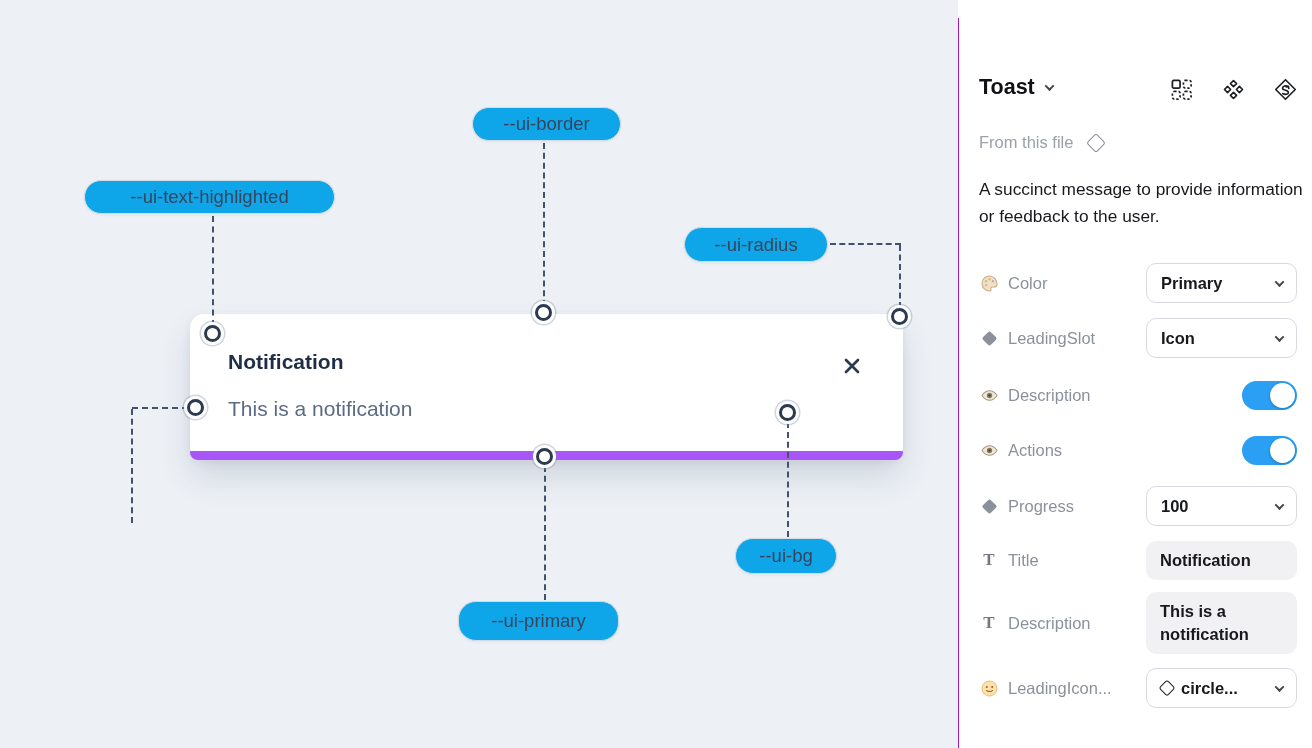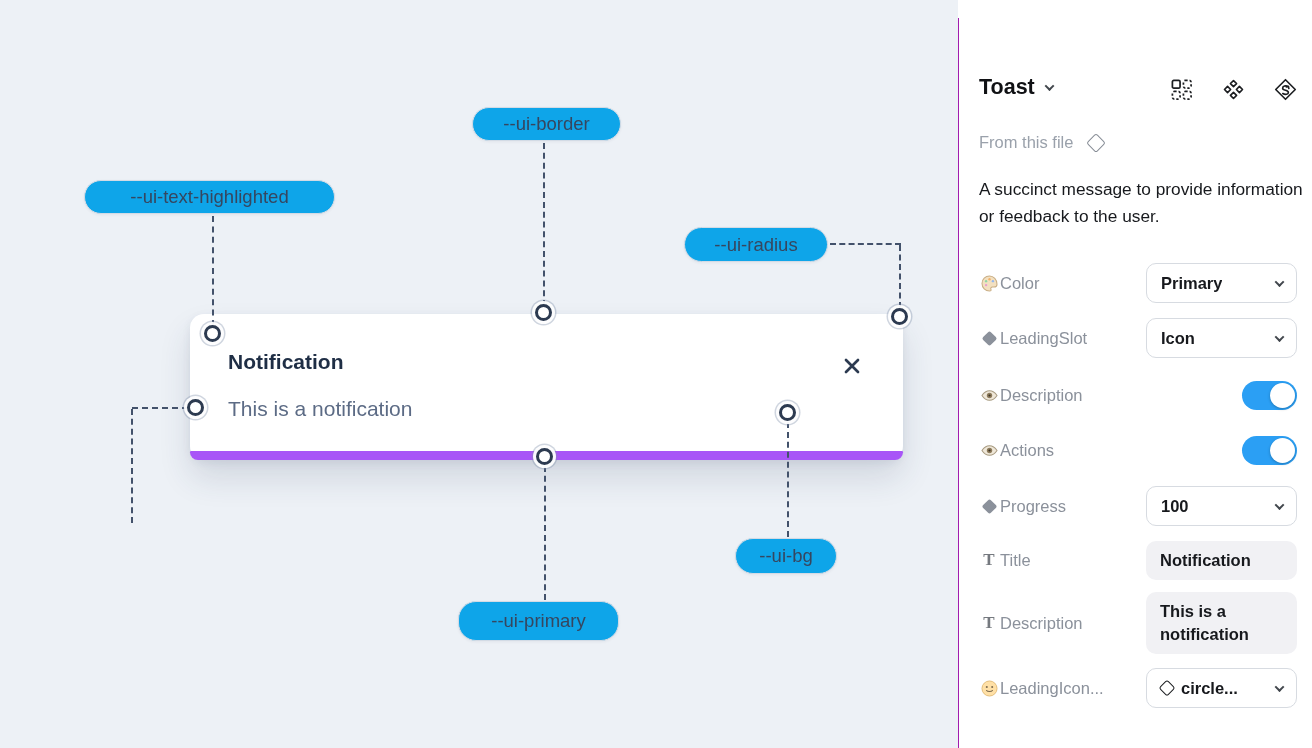--- a/index.html
+++ b/index.html
@@ -70,21 +70,21 @@
                background:none; border:none; cursor:pointer; }
 
   .source-row { position:absolute; left:20px; top:115px; display:flex; align-items:center; gap:16px; }
   .source-label { font-size:16.5px; color:#9aa1ab; }
   .dmd-o { width:14px; height:14px; border:1.6px solid #878d96; transform:rotate(45deg); border-radius:2.5px; }
 
   .pdesc { position:absolute; left:20px; top:158px; width:328px;
            font-size:17.3px; line-height:26.5px; color:#17191d; }
 
   .prow { position:absolute; left:20px; width:318px; display:flex; align-items:center; }
-  .plabel-wrap { display:flex; align-items:center; gap:1px; width:167px; flex:0 0 auto; overflow:hidden; }
+  .plabel-wrap { display:flex; align-items:center; gap:9px; width:167px; flex:0 0 auto; overflow:hidden; }
   .picon { width:20px; display:flex; align-items:center; justify-content:center; flex:0 0 auto; }
   .plabel { font-size:16.5px; color:#8b919b; white-space:nowrap; }
   .dmd { width:11px; height:11px; background:#8b919b; transform:rotate(45deg); border-radius:2px; }
   .ticon { font-family:"Liberation Serif", serif; font-weight:700; font-size:17px; color:#75797f; }
 
   .pselect { width:151px; height:100%; display:flex; align-items:center; justify-content:space-between;
              gap:8px; padding:0 13px 0 14px; background:#fff; border:1px solid #d7dbe1; border-radius:10px;
              font-size:16.5px; font-weight:600; color:#17191d; cursor:pointer;
              font-family:"Liberation Sans",sans-serif; }
   .pselect .val { overflow:hidden; white-space:nowrap; }

